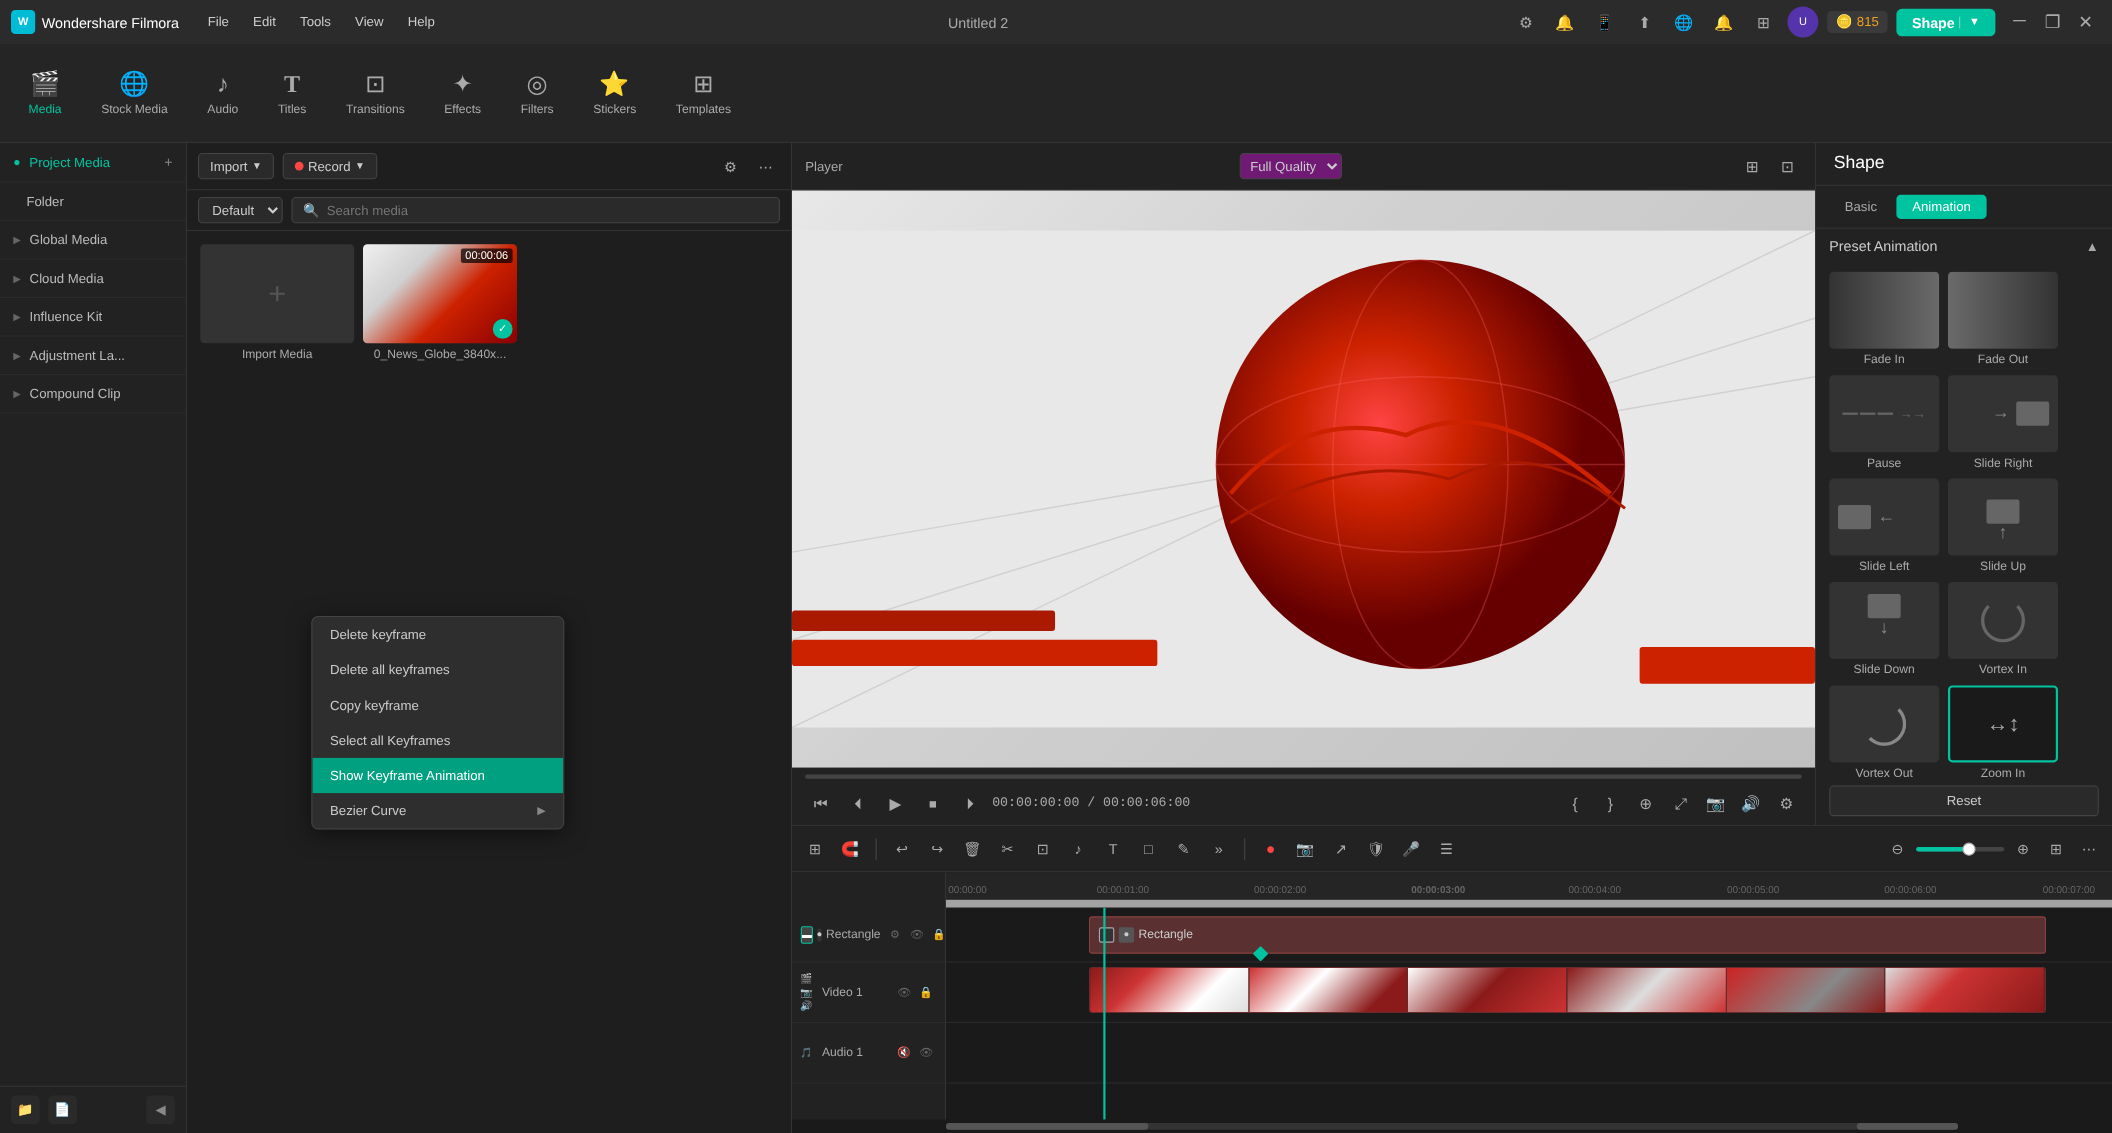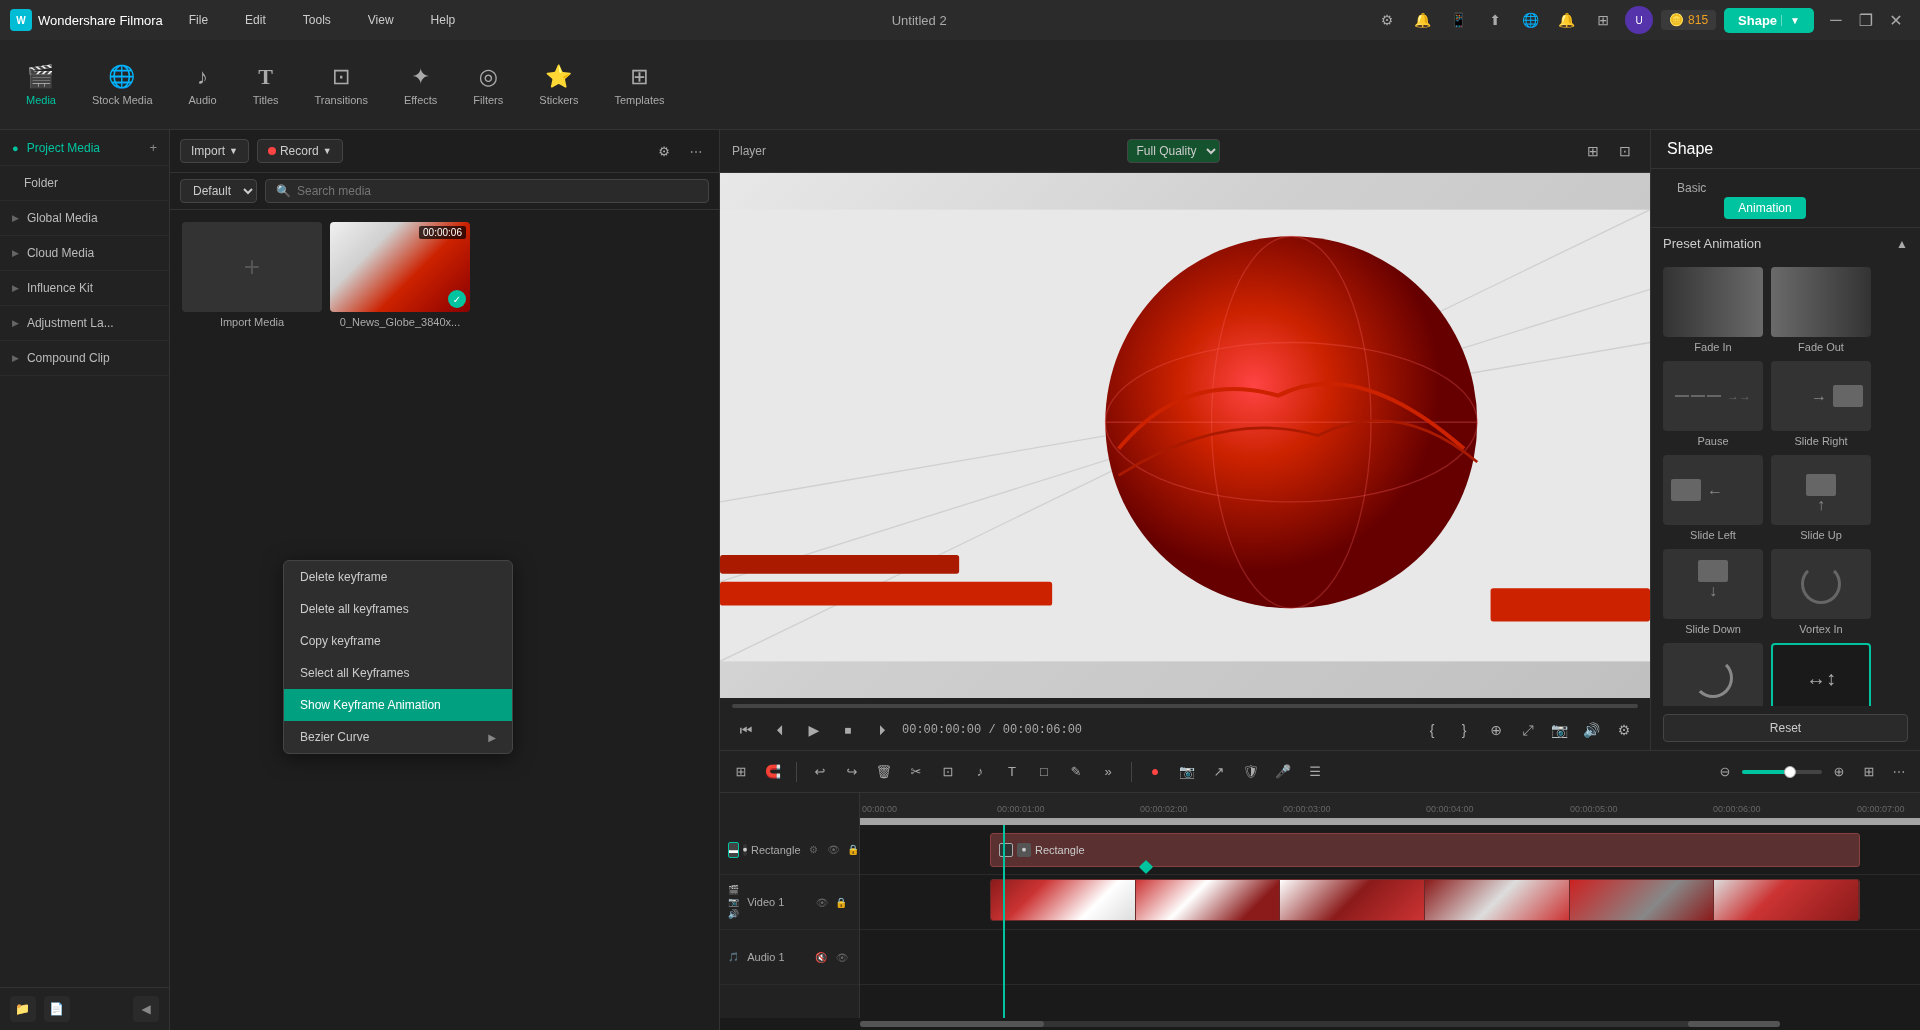--- a/index.html
+++ b/index.html
@@ -3,21 +3,21 @@
   <meta charset="utf-8">
   <style>
     * { box-sizing: border-box; margin: 0; padding: 0; }
     body { background: #1a1a1a; color: #ccc; font-family: -apple-system, BlinkMacSystemFont, 'Segoe UI', sans-serif; font-size: 12px; width: 1920px; height: 1030px; overflow: hidden; }
 
     
     #titlebar { display: flex; align-items: center; background: #2b2b2b; height: 40px; padding: 0 10px; justify-content: space-between; }
     #titlebar .left { display: flex; align-items: center; gap: 16px; }
     #titlebar .logo { display: flex; align-items: center; gap: 6px; color: #fff; font-size: 13px; font-weight: 500; }
     #titlebar .logo-icon { width: 22px; height: 22px; background: #00bcd4; border-radius: 4px; display: flex; align-items: center; justify-content: center; color: #fff; font-size: 10px; font-weight: bold; }
-    #titlebar .menu-items { display: flex; gap: 17px; }
+    #titlebar .menu-items { display: flex; gap: 2px; }
     #titlebar .menu-item { padding: 4px 10px; color: #ccc; cursor: pointer; border-radius: 3px; font-size: 12px; }
     #titlebar .center { color: #aaa; font-size: 13px; }
     #titlebar .right { display: flex; align-items: center; gap: 8px; }
     #titlebar .icon-btn { width: 28px; height: 28px; display: flex; align-items: center; justify-content: center; color: #aaa; cursor: pointer; border-radius: 3px; font-size: 14px; }
     .export-btn { background: #00c4a0; color: #fff; border: none; padding: 5px 14px; border-radius: 5px; cursor: pointer; font-size: 13px; font-weight: 600; display: flex; align-items: center; gap: 4px; }
     .export-btn .arrow { border-left: 1px solid rgba(255,255,255,0.4); padding-left: 8px; font-size: 10px; }
     .points-badge { background: #3a3a3a; color: #f0a020; padding: 3px 8px; border-radius: 4px; font-size: 12px; display: flex; align-items: center; gap: 4px; }
     .win-controls { display: flex; gap: 2px; }
     .win-btn { width: 28px; height: 28px; display: flex; align-items: center; justify-content: center; color: #aaa; cursor: pointer; font-size: 16px; }
 
@@ -52,41 +52,41 @@
     .media-thumb .plus-icon { font-size: 28px; color: #555; }
     .media-thumb .duration-badge { position: absolute; top: 4px; right: 4px; background: rgba(0,0,0,0.7); color: #fff; font-size: 10px; padding: 1px 4px; border-radius: 2px; }
     .media-thumb .check-badge { position: absolute; bottom: 4px; right: 4px; width: 18px; height: 18px; background: #00c4a0; border-radius: 50%; display: flex; align-items: center; justify-content: center; color: #fff; font-size: 10px; }
     .media-thumb .thumb-img { width: 100%; height: 100%; border-radius: 4px; background: linear-gradient(135deg, #c0392b 0%, #8e0000 50%, #f0f0f0 100%); }
     .media-label { font-size: 11px; color: #aaa; margin-top: 4px; text-align: center; width: 140px; overflow: hidden; text-overflow: ellipsis; white-space: nowrap; }
 
     
     #player-panel { flex: 1; display: flex; flex-direction: column; background: #1a1a1a; }
     #player-header { display: flex; align-items: center; justify-content: space-between; padding: 8px 12px; background: #222; border-bottom: 1px solid #333; }
     .player-label { color: #aaa; font-size: 12px; }
-    .quality-select { background: #14532d; border: 1px solid #444; color: #ccc; padding: 3px 5px; border-radius: 4px; font-size: 12px; cursor: pointer; }
+    .quality-select { background: #701a75; border: 1px solid #444; color: #ccc; padding: 3px 5px; border-radius: 4px; font-size: 12px; cursor: pointer; }
     .player-icons { display: flex; gap: 6px; }
     .player-icon { width: 26px; height: 26px; display: flex; align-items: center; justify-content: center; color: #aaa; cursor: pointer; font-size: 14px; border-radius: 3px; }
     #player-view { flex: 1; background: #111; display: flex; align-items: center; justify-content: center; position: relative; overflow: hidden; }
     .player-video { width: 100%; height: 100%; background: linear-gradient(135deg, #e8e8e8 0%, #d0d0d0 40%, #c0c0c0 100%); position: relative; }
     #player-controls { background: #222; padding: 6px 12px; }
     .progress-bar { height: 4px; background: #444; border-radius: 2px; margin-bottom: 8px; cursor: pointer; }
     .progress-fill { height: 100%; width: 0%; background: #00c4a0; border-radius: 2px; }
     .control-row { display: flex; align-items: center; justify-content: space-between; }
     .ctrl-left { display: flex; align-items: center; gap: 6px; }
     .ctrl-btn { width: 28px; height: 28px; display: flex; align-items: center; justify-content: center; color: #aaa; cursor: pointer; font-size: 14px; border-radius: 3px; }
     .time-display { color: #aaa; font-size: 12px; font-family: Liberation Mono, monospace; }
     .ctrl-right { display: flex; align-items: center; gap: 4px; }
 
     
     #right-panel { width: 270px; background: #222; border-left: 1px solid #333; display: flex; flex-direction: column; }
     #right-header { padding: 10px 16px; border-bottom: 1px solid #333; }
     .right-title { font-size: 16px; color: #fff; font-weight: 500; }
     .right-tabs { display: flex; gap: 4px; padding: 8px 12px; border-bottom: 1px solid #333; }
     .right-tab { padding: 4px 14px; border-radius: 4px; cursor: pointer; font-size: 12px; color: #aaa; }
-    .right-tab.active { background: #00c4a0; color: #fff; margin-top: 20px; }
+    .right-tab.active { background: #00c4a0; color: #fff; }
     .preset-header { display: flex; align-items: center; justify-content: space-between; padding: 8px 12px; }
     .preset-label { font-size: 13px; color: #ccc; }
     .preset-arrow { color: #aaa; font-size: 12px; cursor: pointer; }
     .animation-grid { display: flex; flex-wrap: wrap; gap: 8px; padding: 8px 12px; overflow-y: auto; flex: 1; }
     .anim-item { width: 100px; display: flex; flex-direction: column; align-items: center; gap: 4px; cursor: pointer; }
     .anim-thumb { width: 100px; height: 70px; background: #333; border-radius: 4px; display: flex; align-items: center; justify-content: center; position: relative; overflow: hidden; }
     .anim-thumb.selected { border: 2px solid #00c4a0; }
     .anim-label { font-size: 11px; color: #aaa; text-align: center; }
     .reset-btn { margin: 8px 12px; background: #2a2a2a; border: 1px solid #444; color: #ccc; padding: 6px 16px; border-radius: 4px; cursor: pointer; font-size: 12px; text-align: center; }
 
@@ -588,21 +588,21 @@
               </div>
             </div>
           </div>
 
           <div id="timeline-area" style="position:relative;flex:1;display:flex;flex-direction:column;overflow:hidden;">
 
             <div id="timeline-ruler">
               <span class="ruler-mark" style="left:2px;">00:00:00</span>
               <span class="ruler-mark" style="left:137px;">00:00:01:00</span>
               <span class="ruler-mark" style="left:280px;">00:00:02:00</span>
-              <span class="ruler-mark" style="left:423px;">00:00:03:00</span>
+              <span class="ruler-mark" style="left:423px;font-weight:bold;">00:00:03:00</span>
               <span class="ruler-mark" style="left:566px;">00:00:04:00</span>
               <span class="ruler-mark" style="left:710px;">00:00:05:00</span>
               <span class="ruler-mark" style="left:853px;">00:00:06:00</span>
               <span class="ruler-mark" style="left:997px;">00:00:07:00</span>
             </div>
 
             <div id="track-rows" style="flex:1;position:relative;">
 
               <div class="track-row" style="height:50px;">
                 <div class="rect-clip">

